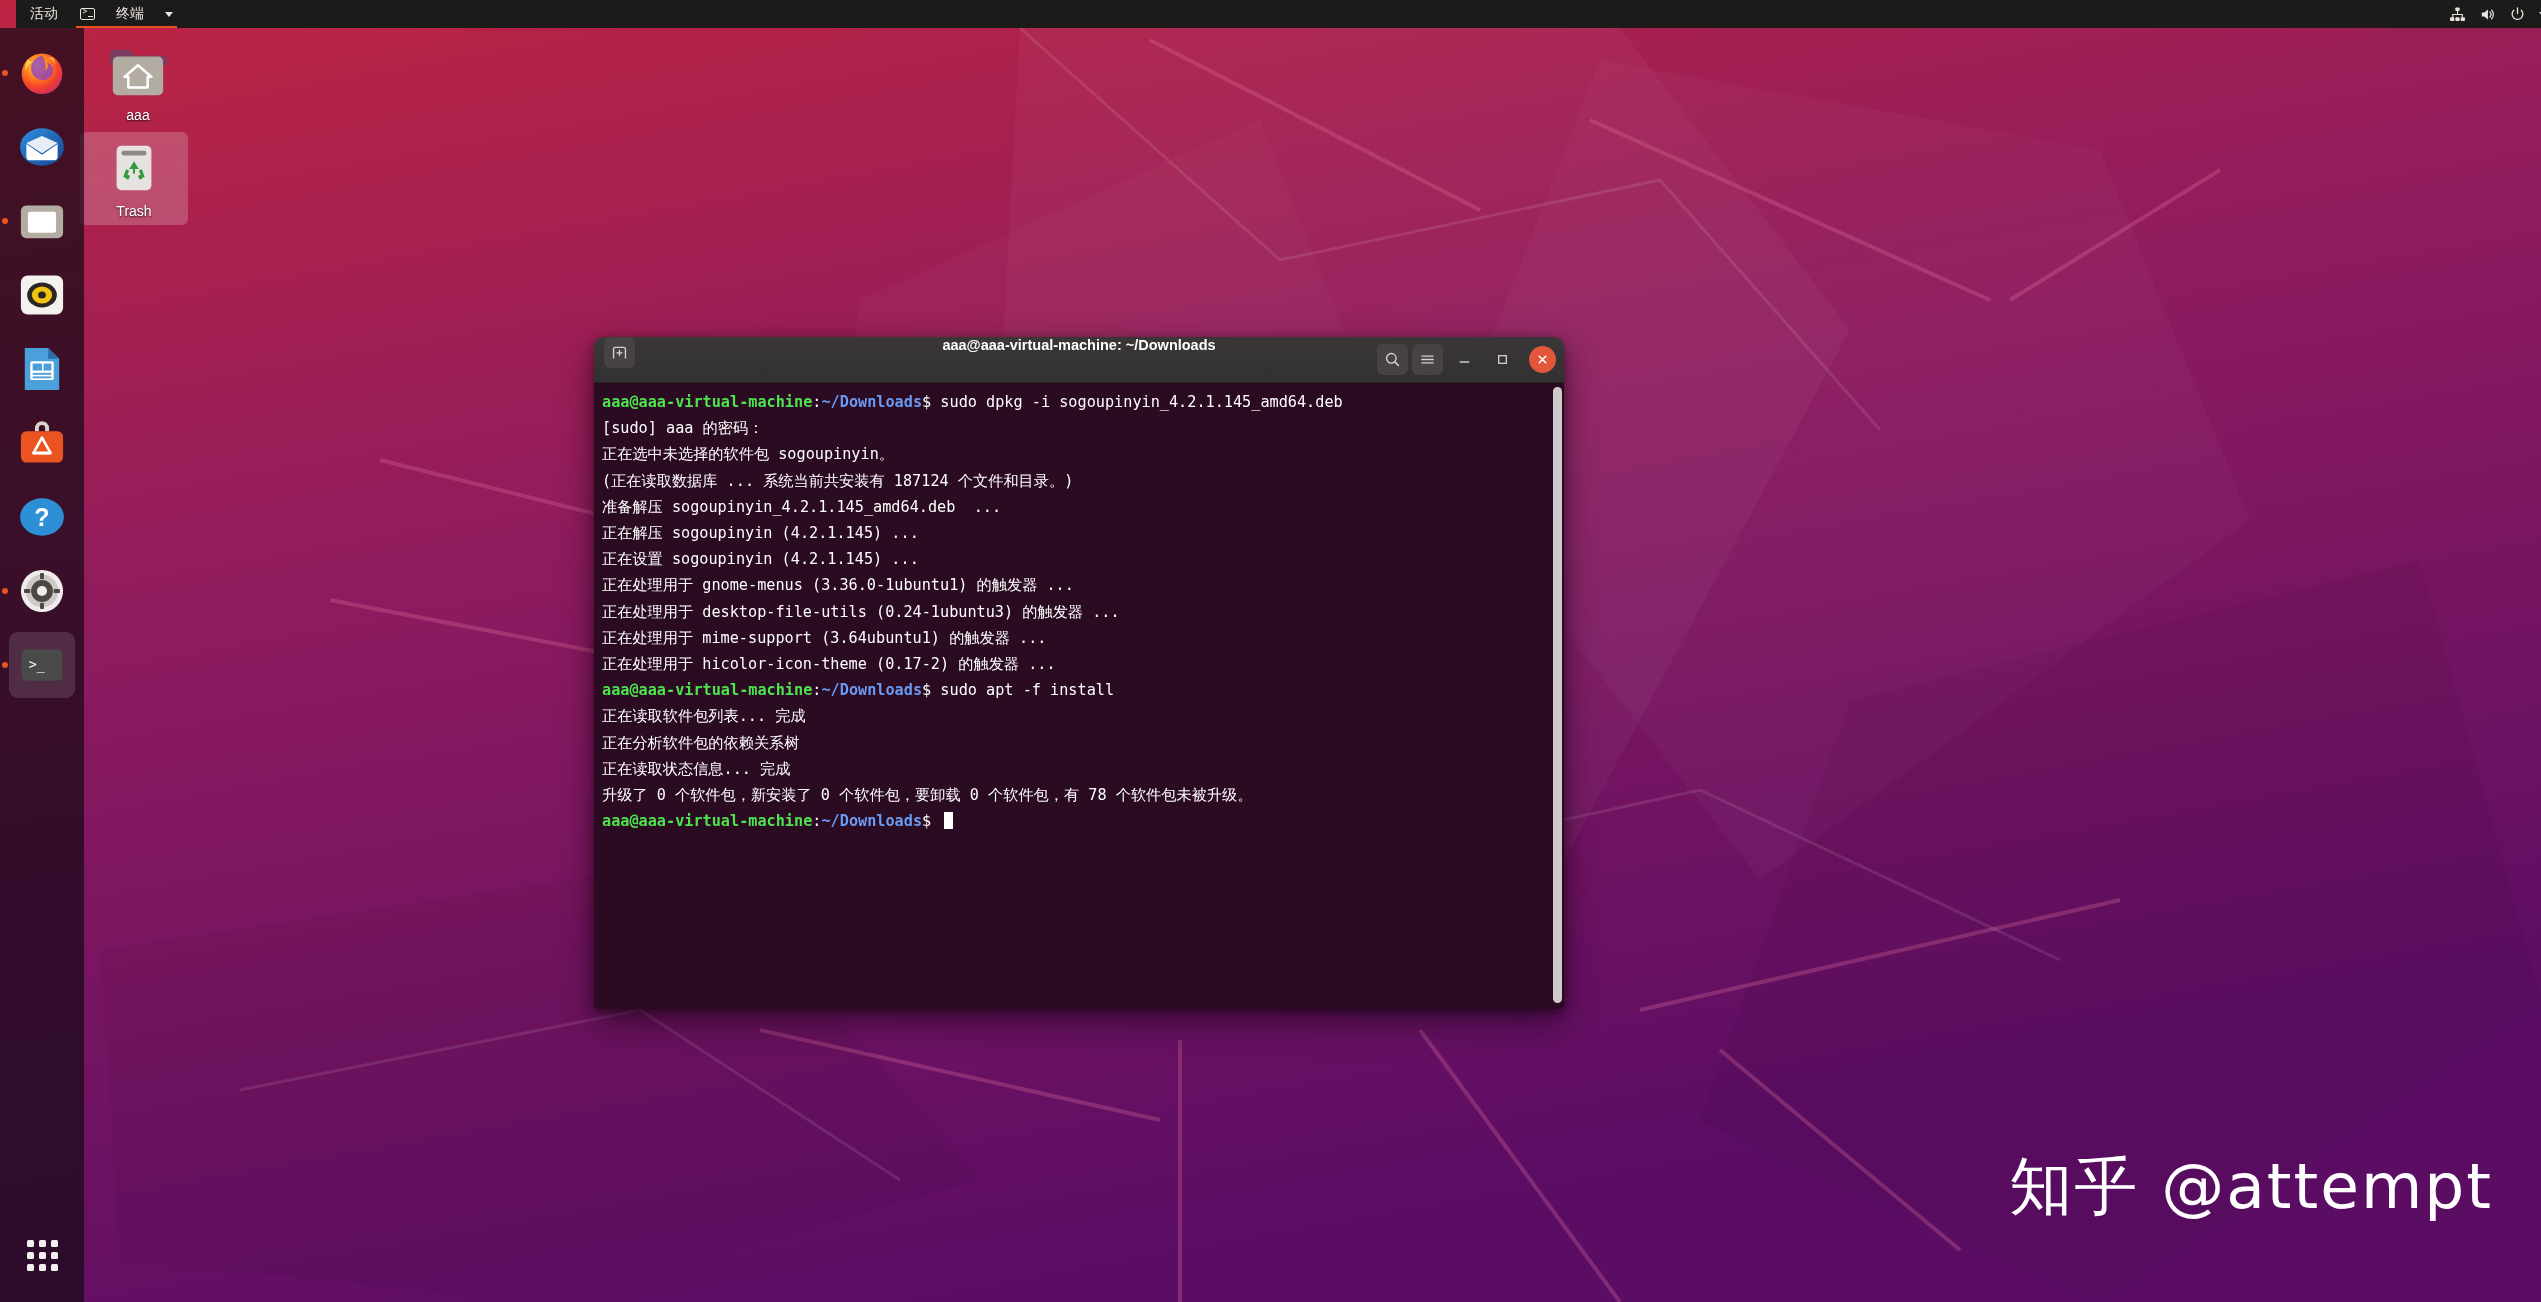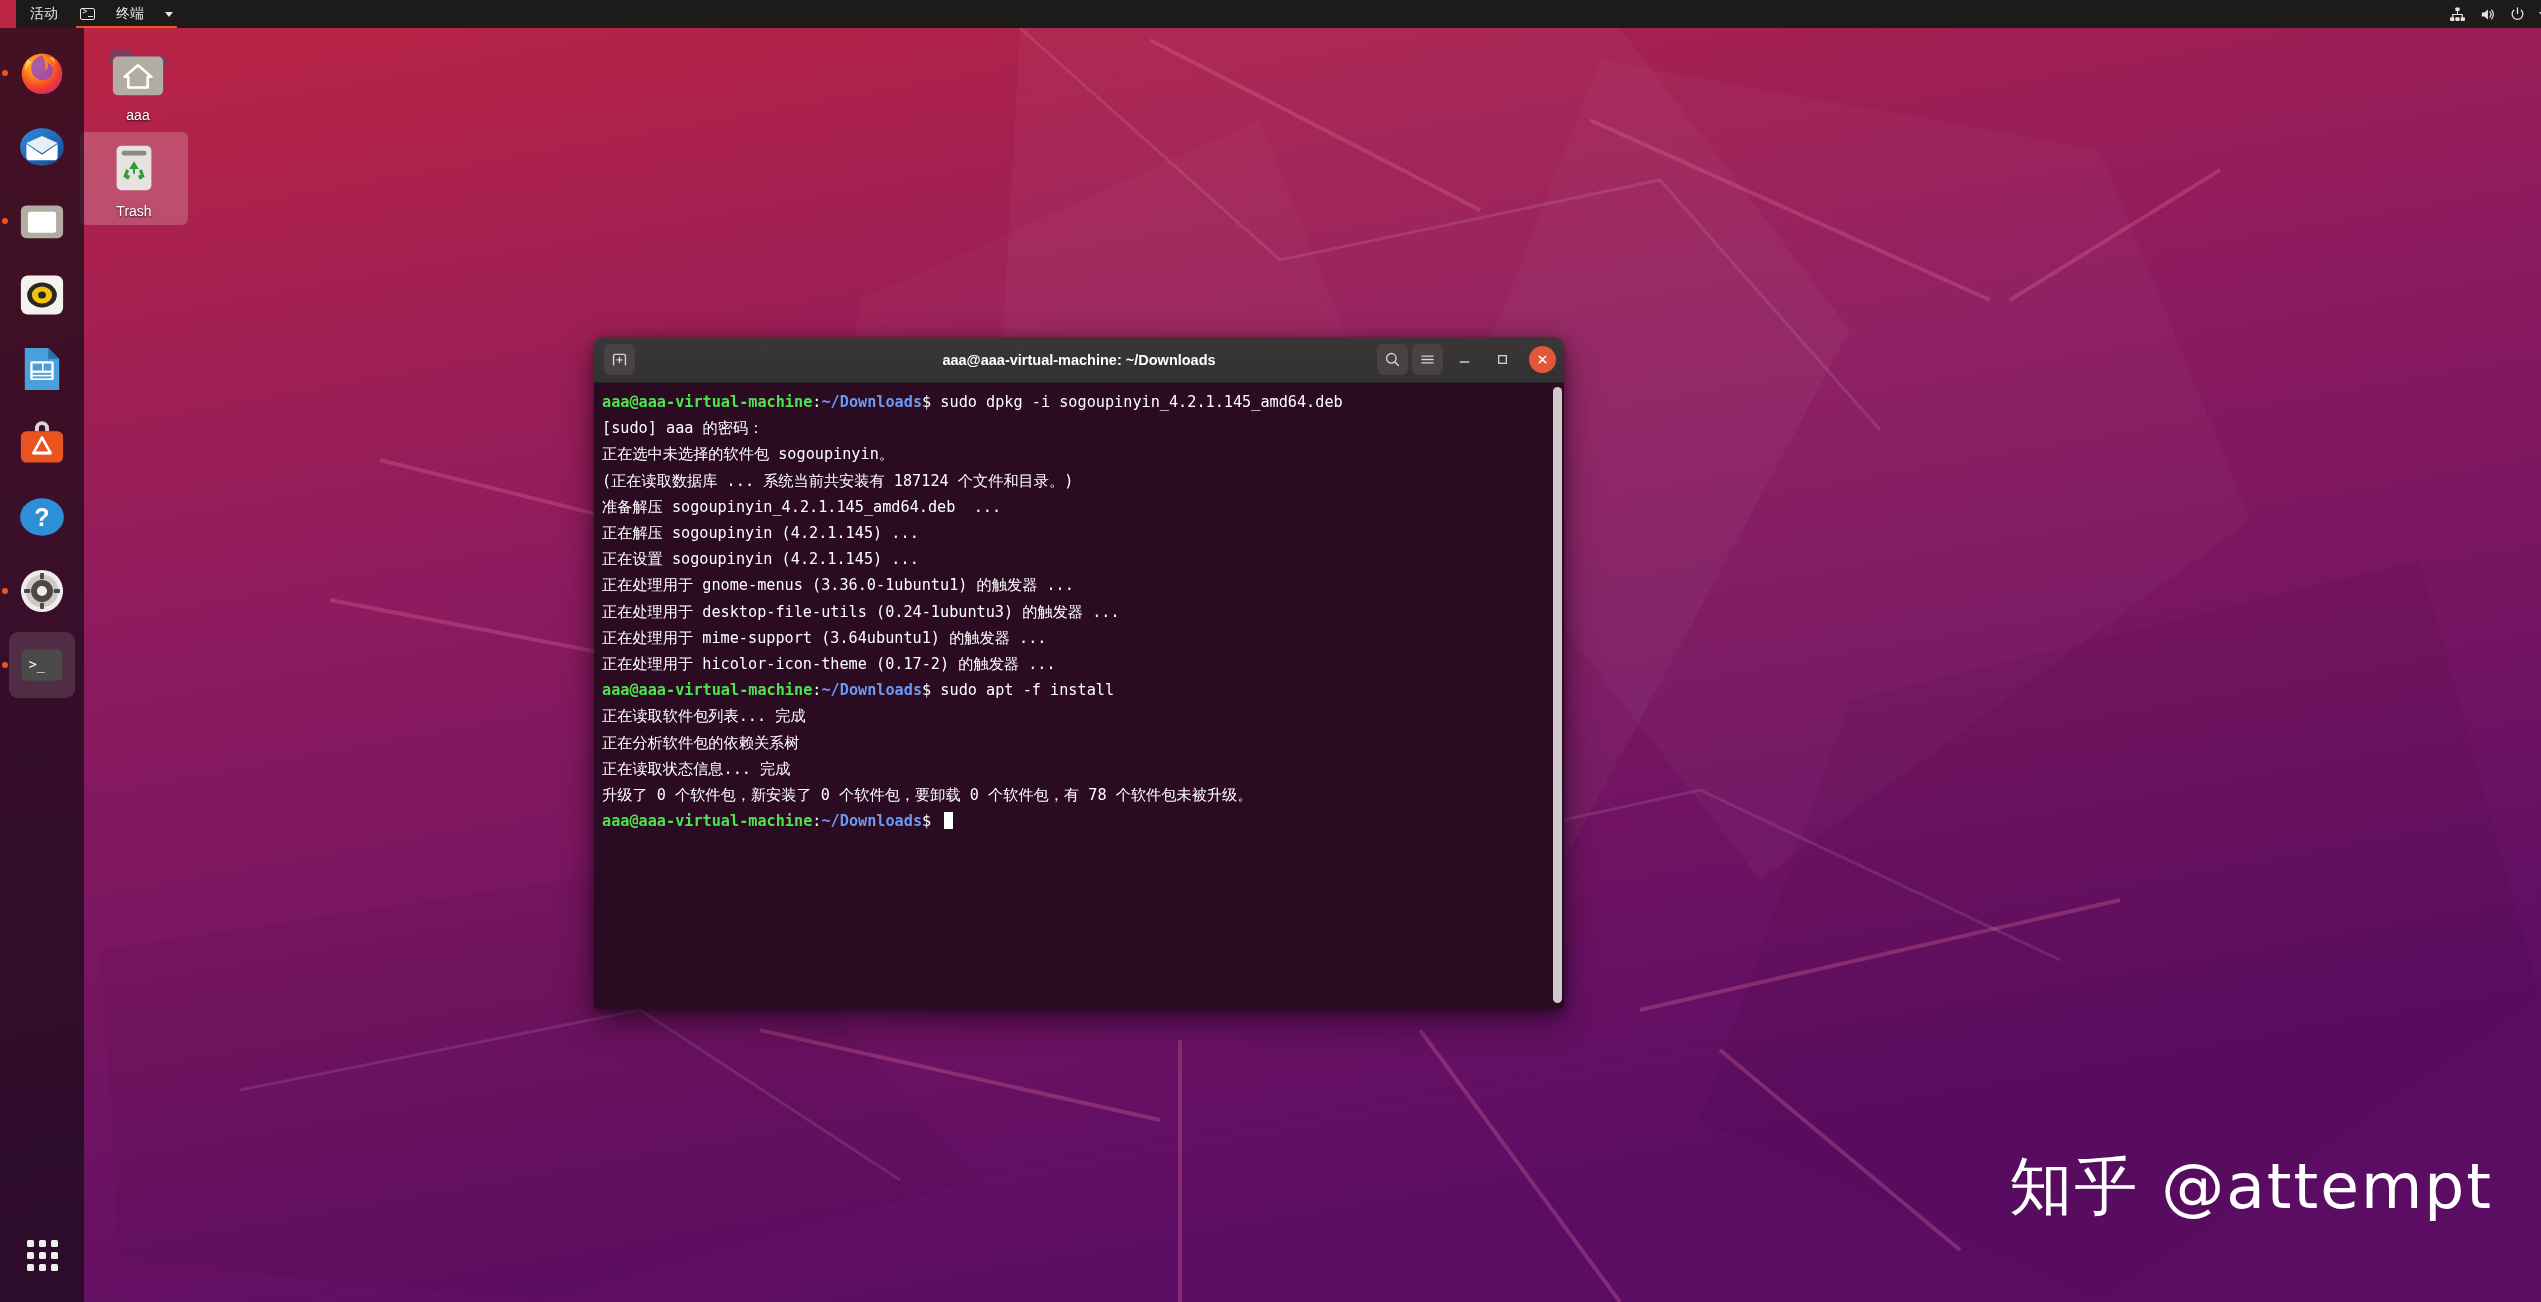--- a/index.html
+++ b/index.html
@@ -173,21 +173,20 @@
     overflow: hidden;
     z-index: 30;
     display: flex;
     flex-direction: column;
   }
   #titlebar {
     height: 46px;
     background: linear-gradient(180deg, #3b3739 0%, #323030 100%);
     border-bottom: 1px solid #272425;
     display: flex;
-    align-items: center;
     padding: 0 8px 0 10px;
     position: relative;
     flex: 0 0 46px;
   }
   #new-tab-btn {
     width: 31px; height: 31px;
     border-radius: 6px;
     background: #474243;
     display: flex; align-items: center; justify-content: center;
   }

